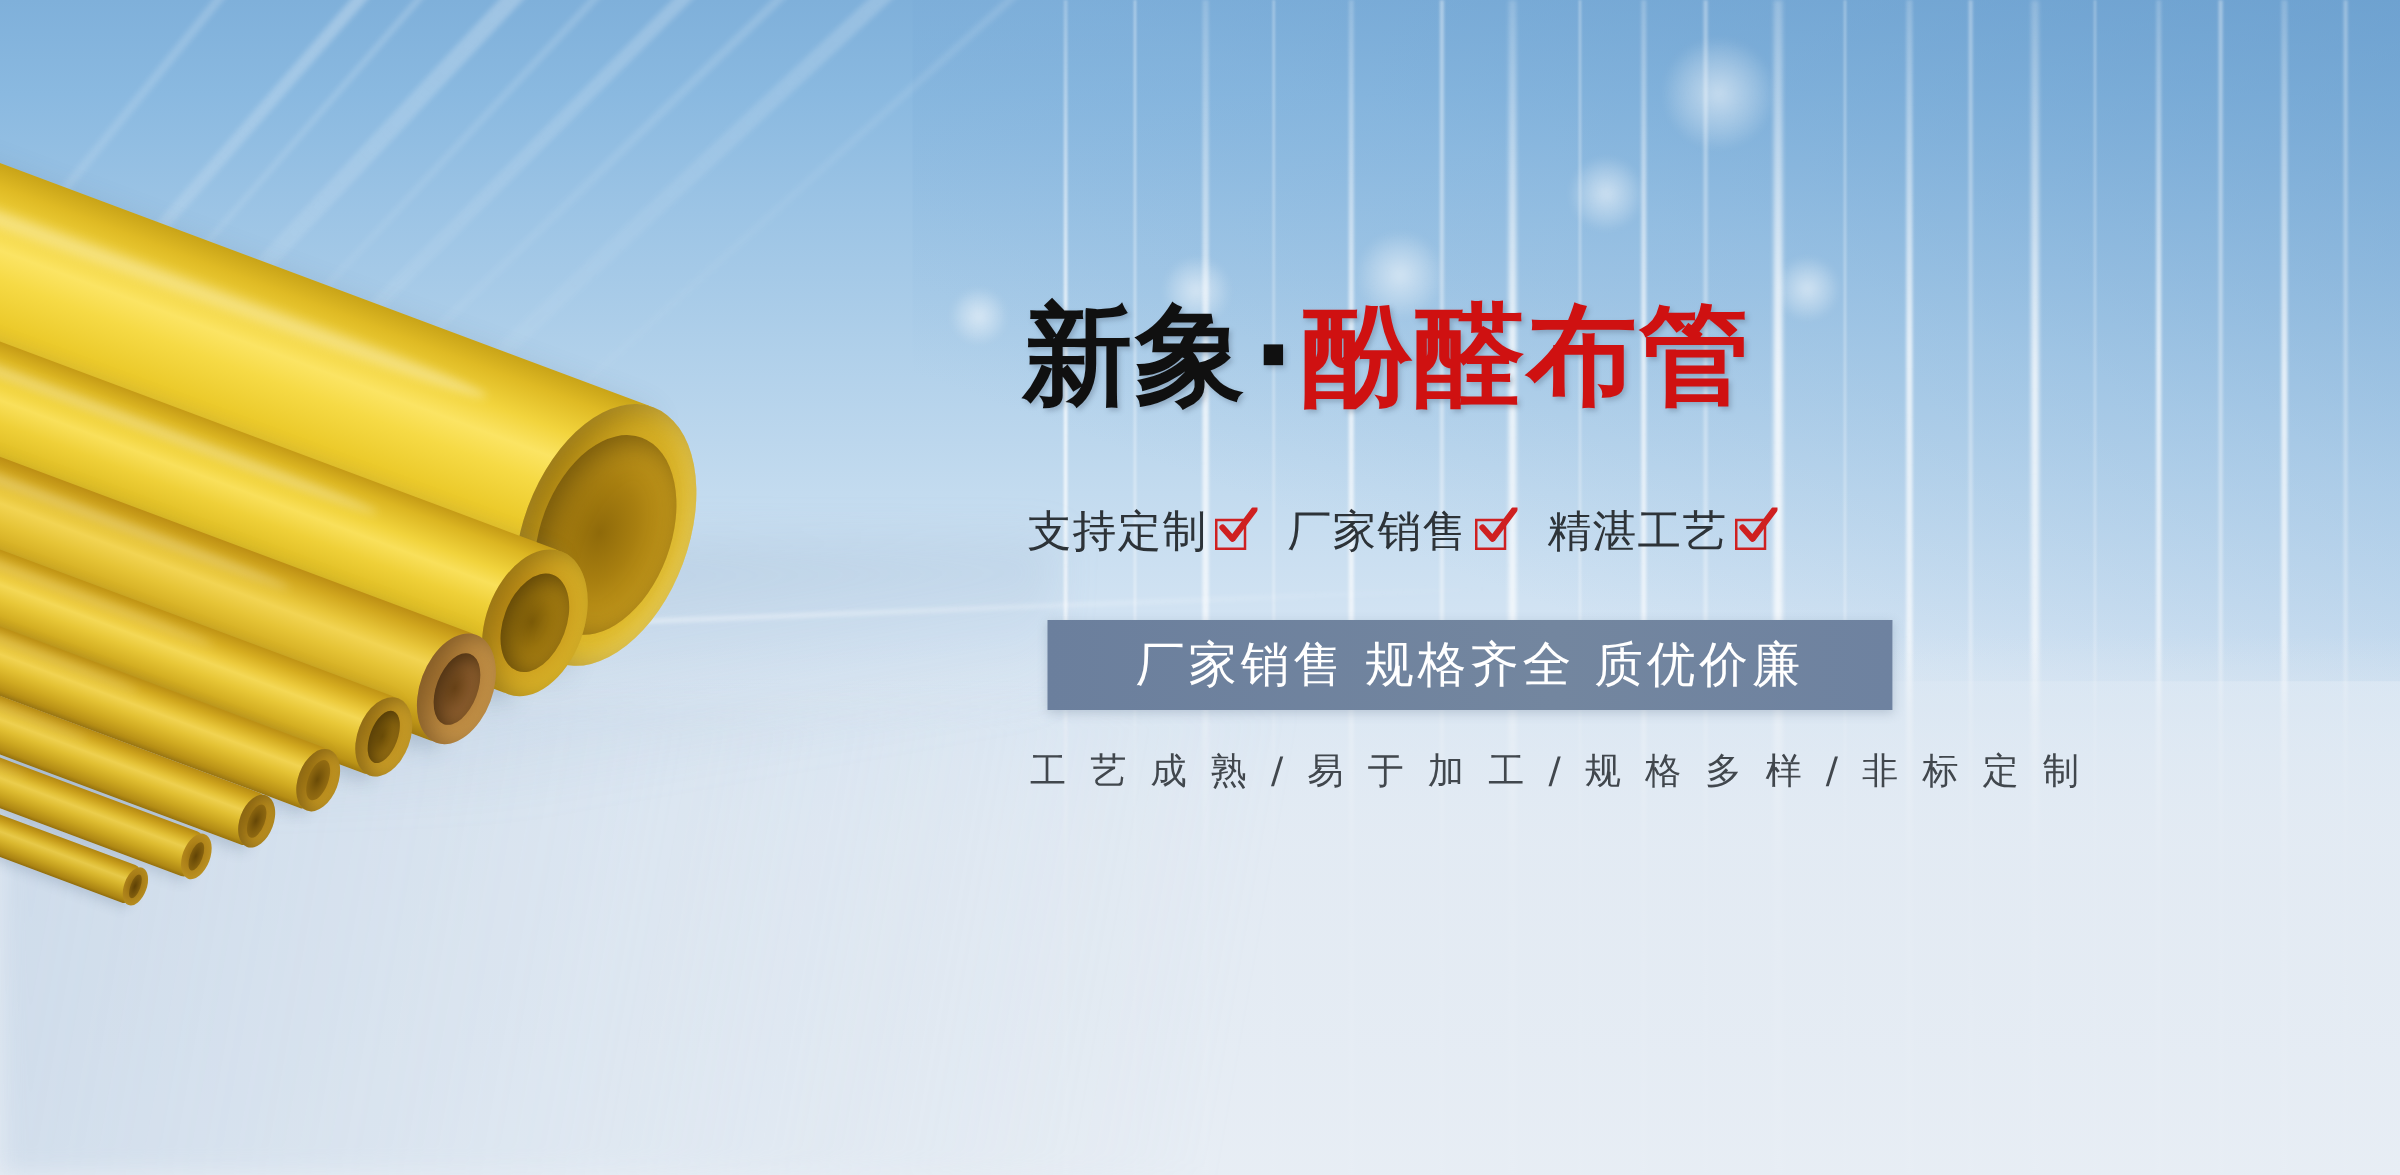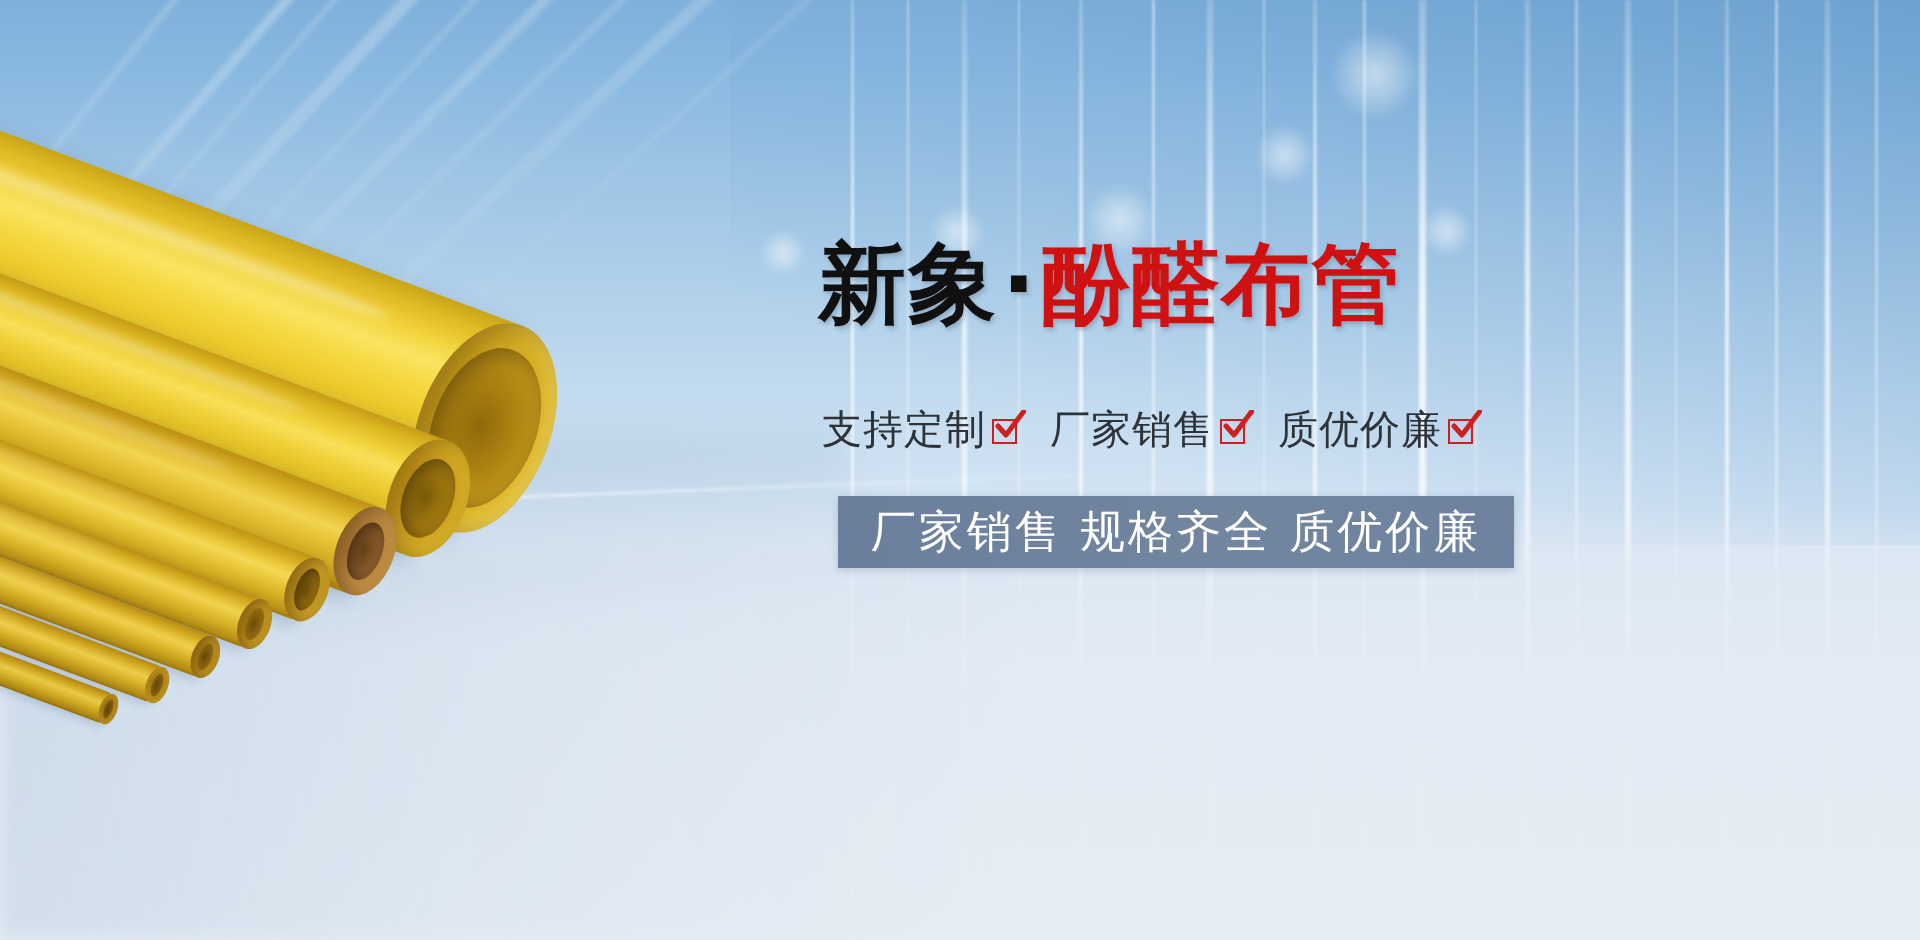--- a/index.html
+++ b/index.html
@@ -103,21 +103,21 @@
   }
   .headline .hl-dark{color:#101010;text-shadow:2px 3px 4px rgba(90,110,135,.38);}
   .headline .hl-dot{color:#101010;padding:0 4px;text-shadow:2px 3px 4px rgba(90,110,135,.38);}
   .headline .hl-red{color:#cf1111;text-shadow:2px 3px 4px rgba(90,110,135,.38);}
 
   .feature-row{
     position:absolute;left:4px;top:402px;width:760px;
     display:flex;align-items:center;white-space:nowrap;
   }
   .feat-text{
-    font-size:40px;color:#2d3338;letter-spacing:1px;font-weight:400;
+    font-size:35px;color:#2d3338;letter-spacing:1px;font-weight:400;
     font-family:"DejaVu Sans","Liberation Sans",sans-serif;
   }
   .tick{
     position:relative;display:inline-block;width:30px;height:30px;
     margin:0 2px 0 6px;flex:0 0 auto;
   }
   .tick .box{
     position:absolute;left:0;top:4px;width:25px;height:25px;
     border:2px solid #cf2020;background:transparent;
   }
@@ -126,21 +126,21 @@
   }
   .gapw{display:inline-block;width:26px;}
 
   .blue-bar{
     position:absolute;left:20px;top:496px;width:676px;height:72px;
     background:linear-gradient(to right,#6b7f9d,#73869f 60%,#6e82a0);
     display:flex;align-items:center;justify-content:center;
     box-shadow:0 2px 8px rgba(70,95,125,.25);
   }
   .blue-bar span{
-    color:#ffffff;font-size:45px;letter-spacing:3px;font-weight:400;
+    color:#ffffff;font-size:39px;letter-spacing:3px;font-weight:400;
     font-family:"DejaVu Sans","Liberation Sans",sans-serif;white-space:nowrap;
   }
 
   .speclist{
     position:absolute;left:6px;top:597px;width:760px;
     font-size:29px;color:#41474d;letter-spacing:5px;white-space:nowrap;
     font-family:"DejaVu Sans","Liberation Sans",sans-serif;
   }
   .english{
     position:absolute;left:6px;top:662px;width:760px;
@@ -332,31 +332,32 @@
 
       <span class="feat-text">厂家销售</span>
       <span class="tick">
         <span class="box"></span>
         <svg class="chk" viewBox="0 0 32 30">
           <path d="M4 16 L12 25 L30 1" fill="none" stroke="#cf2020" stroke-width="5" stroke-linecap="round" stroke-linejoin="round"></path>
         </svg>
       </span>
       <span class="gapw"></span>
 
-      <span class="feat-text">质优价廉</span>
+      <span class="feat-text">精湛工艺</span>
       <span class="tick">
         <span class="box"></span>
         <svg class="chk" viewBox="0 0 32 30">
           <path d="M4 16 L12 25 L30 1" fill="none" stroke="#cf2020" stroke-width="5" stroke-linecap="round" stroke-linejoin="round"></path>
         </svg>
       </span>
 
     </div>
 
     <div class="blue-bar">
       <span>厂家销售 规格齐全 质优价廉</span>
     </div>
 
+    <div class="speclist">工 艺 成 熟 / 易 于 加 工 / 规 格 多 样 / 非 标 定 制</div>
 
 
   </div>
 
 </div>
 
 </body></html>

